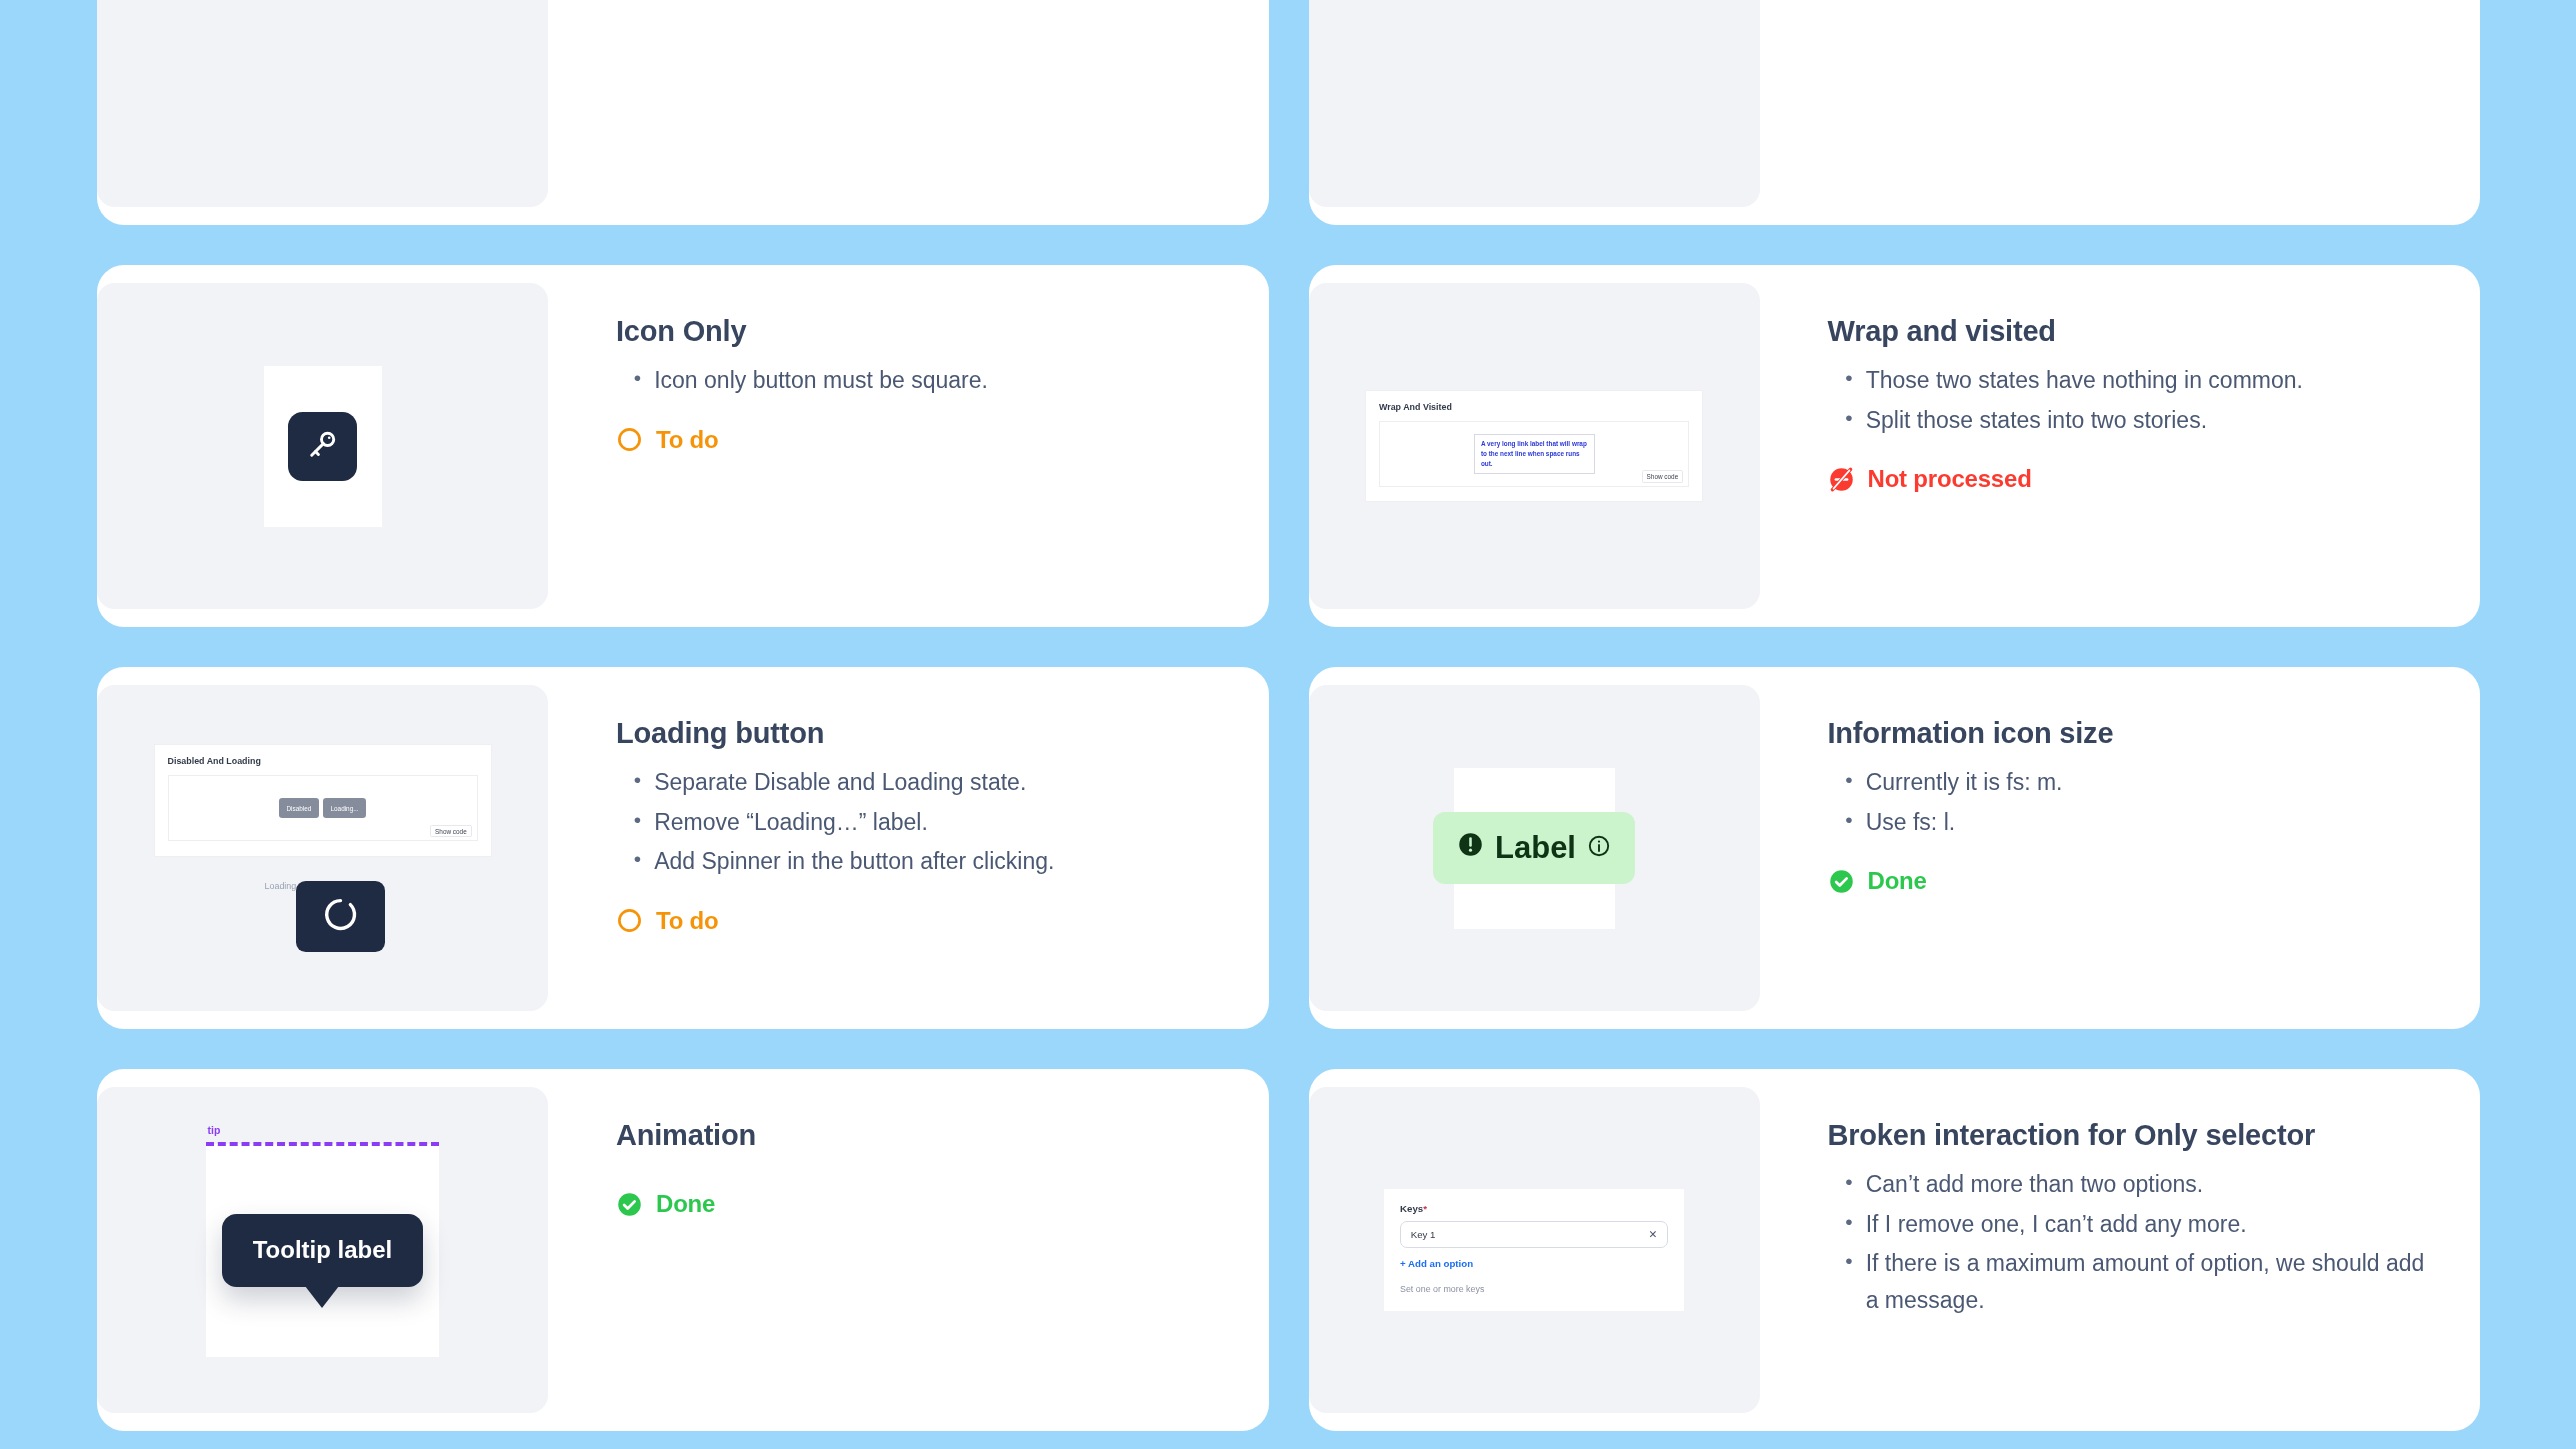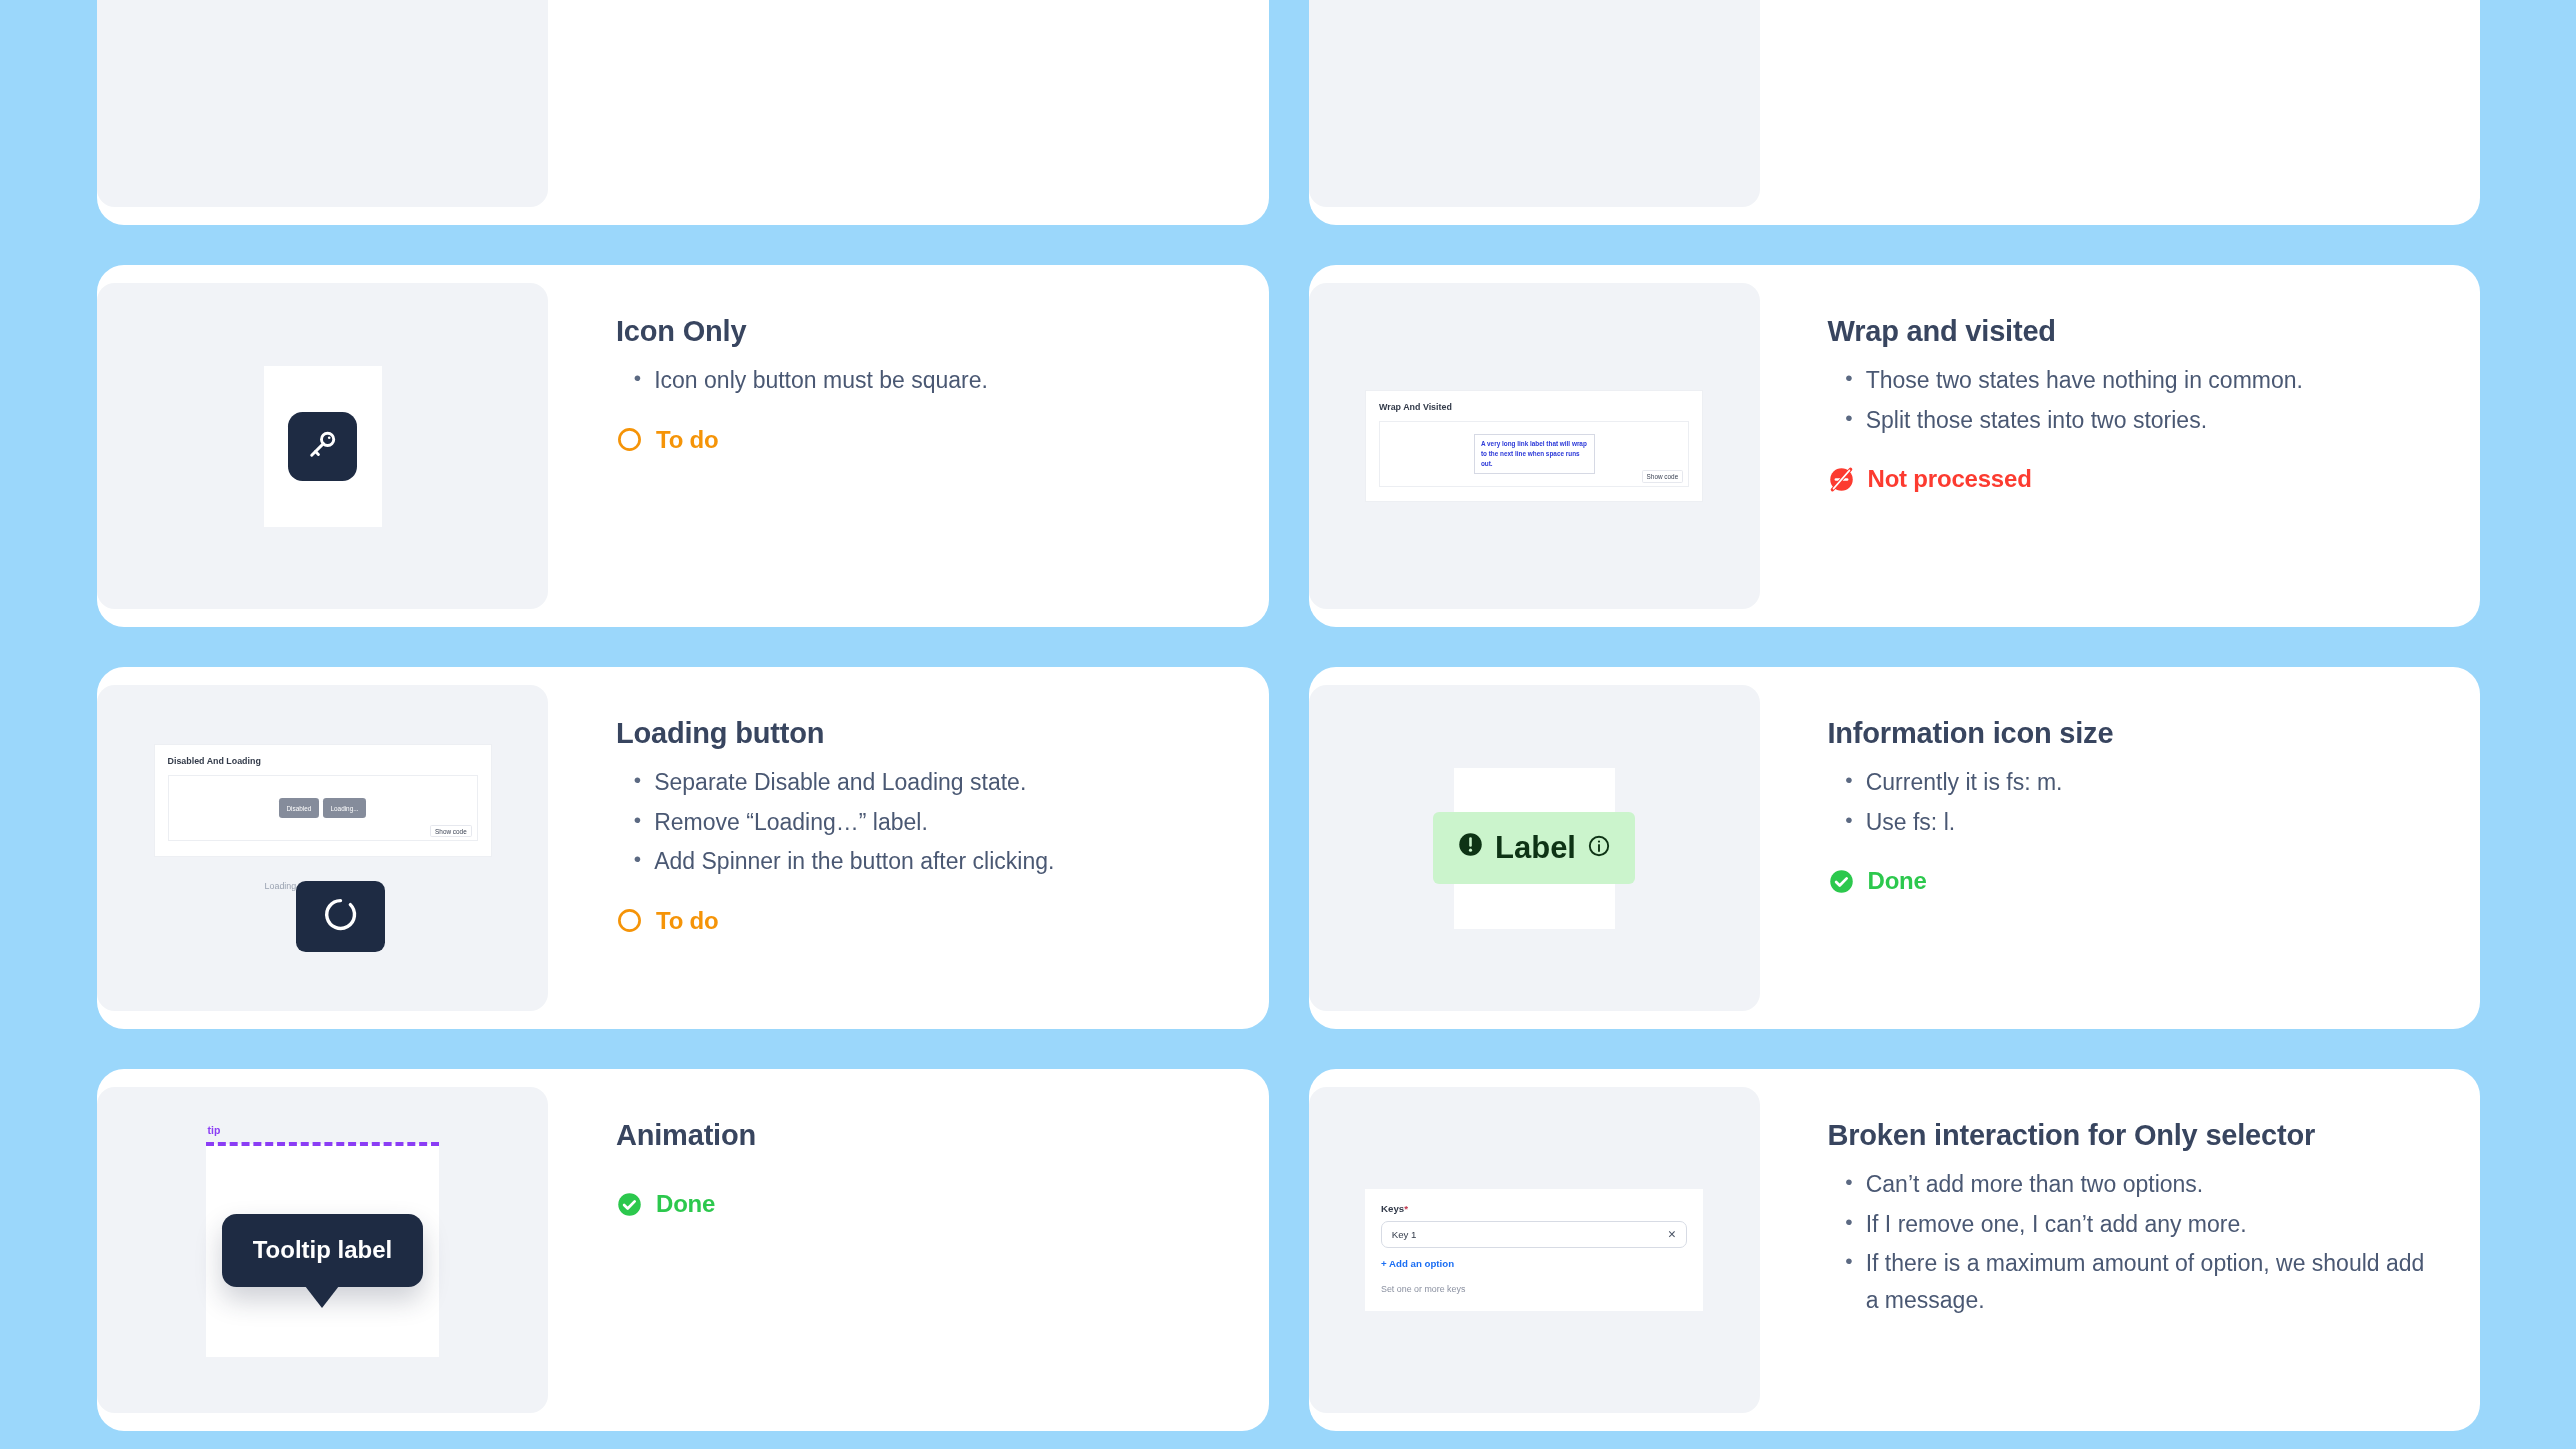--- a/index.html
+++ b/index.html
@@ -99,21 +99,21 @@
   .key-tile { width: 118px; height: 161px; }
   .key-btn {
     width: 69px; height: 69px;
     background: #1E2B43;
     border-radius: 14.5px;
     display: flex; align-items: center; justify-content: center;
   }
   .label-tile { width: 161px; height: 161px; }
   .label-pill {
     background: #CBF4CC;
-    border-radius: 6px;
+    border-radius: 12px;
     padding: 17.7px 24px;
     display: flex; align-items: center; gap: 11.3px;
     font-size: 31px; font-weight: 700; color: #0E3315;
   }
   .sb-frame {
     width: 338px;
     background: #fff;
     border: 0.8px solid #EDEFF3;
     padding: 11.3px 13px 14.5px 13px;
     position: relative;
@@ -171,21 +171,21 @@
     font-size: 24px; font-weight: 700;
     position: relative;
     box-shadow: 0 13px 27px rgba(30,43,67,.22);
   }
   .tooltip::after {
     content:""; position:absolute; left:50%; transform:translateX(-50%);
     bottom:-21px; border-left:17.7px solid transparent;
     border-right:17.7px solid transparent; border-top:22.5px solid #1E2B43;
   }
   .keys-frame {
-    width: 338px; background:#fff; padding: 14.5px 16px 17.7px 16px;
+    width: 300px; background:#fff; padding: 14.5px 16px 17.7px 16px;
   }
   .keys-label { font-size: 9.7px; font-weight: 700; color:#333B4A; margin-bottom: 6.4px; }
   .keys-label .req { color:#C0334A; }
   .keys-input {
     border:0.8px solid #D7DBE4; border-radius:7px;
     height: 27px; display:flex; align-items:center;
     padding: 0 9.7px; justify-content: space-between;
     font-size: 9.7px; color:#333B4A;
   }
   .keys-x { font-size: 10.5px; color:#4D5768; }

